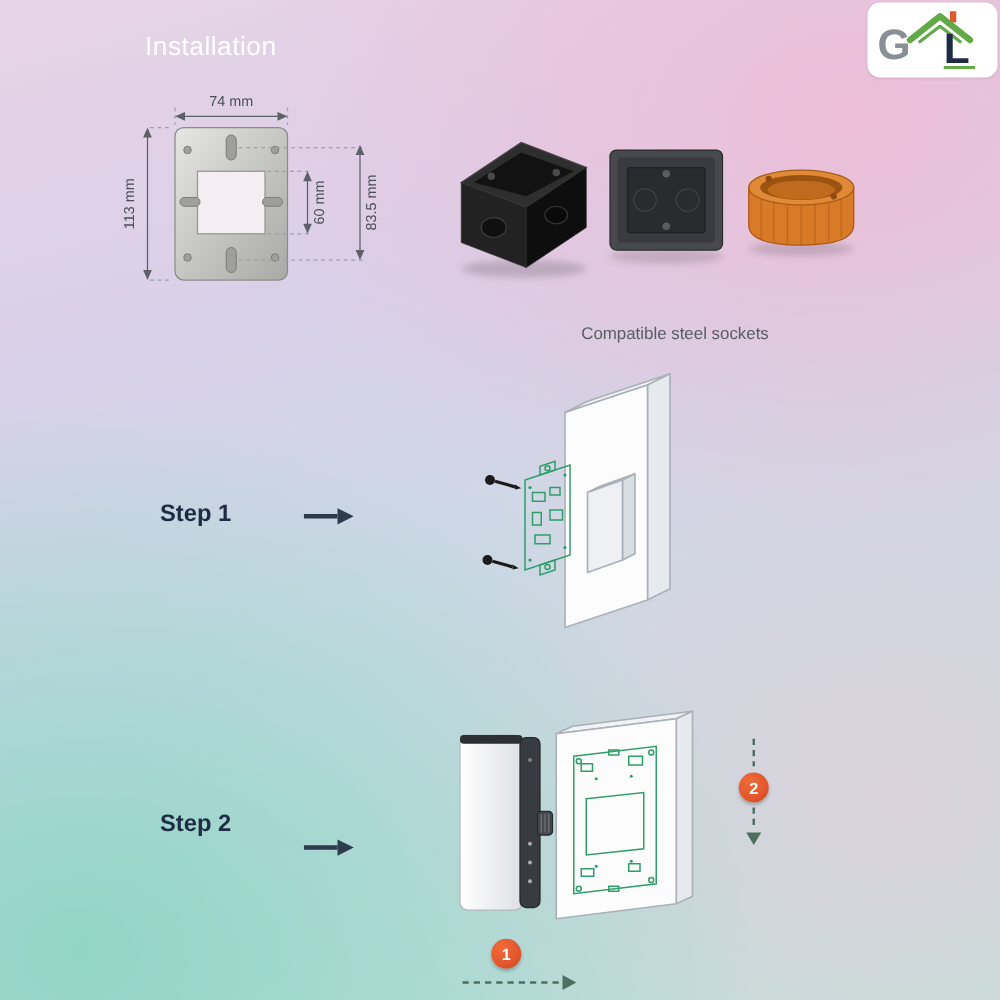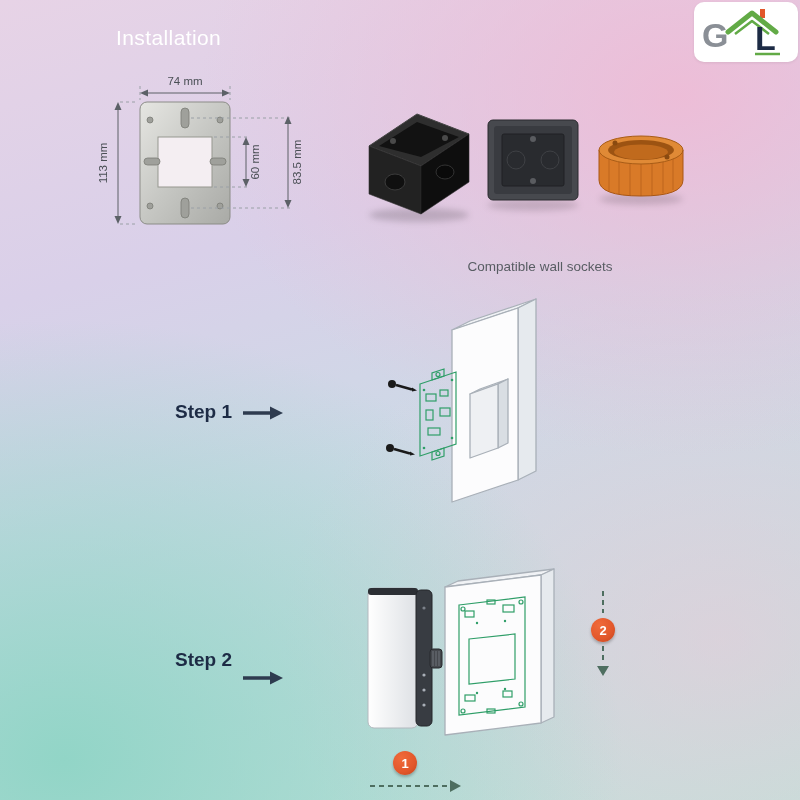--- a/index.html
+++ b/index.html
@@ -16,21 +16,21 @@
       radial-gradient(55% 45% at 90% 80%, rgba(236,200,216,.55) 0%, rgba(236,200,216,0) 100%),
       linear-gradient(165deg,#e7d3e6 0%,#d9d0e9 30%,#cdd9e6 55%,#bfe2da 100%);
   }
   .abs{position:absolute;}
   .page-title{position:absolute;left:103px;top:26px;font-size:21px;font-weight:400;
     letter-spacing:.4px;color:var(--title-text);margin-left:13px;}
   .logo-card{position:absolute;left:694px;top:2px;width:104px;height:60px;background:#fff;
     border-radius:10px;box-shadow:0 1px 3px rgba(0,0,0,.08);}
   .fig-caption{position:absolute;text-align:center;font-size:13.5px;line-height:1.5;
     color:var(--caption-text);font-weight:500;}
-  .step-label{position:absolute;font-size:19px;font-weight:700;color:var(--step-text);margin-left:47px;}
+  .step-label{position:absolute;font-size:19px;font-weight:700;color:var(--step-text);}
   .order-badge{position:absolute;width:24px;height:24px;border-radius:50%;
     background:radial-gradient(circle at 35% 30%, #f06a3a, var(--accent-orange) 60%, #c2441c);
     color:#fff;font-weight:700;font-size:13px;display:flex;align-items:center;justify-content:center;
     box-shadow:0 2px 3px rgba(0,0,0,.25);}
   text{font-family:"Liberation Sans",sans-serif;}
   .dim-line{stroke:#5c6167;stroke-width:1;fill:none;}
   .dim-ext{stroke:#9aa0a6;stroke-width:1;stroke-dasharray:3 3;fill:none;}
   .dim-arrow{fill:#5c6167;}
   .dim-label{font-size:11.5px;fill:var(--dim-text);}
   .slot{fill:#9fa09b;stroke:#7b7c76;stroke-width:.8;}
@@ -144,21 +144,21 @@
       <path d="M246,52 L246,82 Q246,98 288,98 Q330,98 330,82 L330,52 Z" fill="var(--socket-orange)" stroke="#a85614" stroke-width="1"></path>
       <path d="M256,54 V94 M266,56 V96 M277,57 V98 M288,57 V98 M299,57 V97 M310,56 V95 M320,54 V92" stroke="#a85614" stroke-width="1" opacity=".55" fill="none"></path>
       <ellipse cx="288" cy="52" rx="42" ry="14" fill="#e08a36" stroke="#a85c16"></ellipse>
       <ellipse cx="288" cy="52" rx="33" ry="10" fill="#9c5312"></ellipse>
       <ellipse cx="288" cy="54" rx="27" ry="7.5" fill="#c06a1d"></ellipse>
       <circle cx="262" cy="45" r="2.5" fill="#8a4a10"></circle>
       <circle cx="314" cy="59" r="2.5" fill="#8a4a10"></circle>
     </g>
   </svg>
 
-  <div class="fig-caption" style="left:420px;top:257px;width:240px">Compatible wall sockets</div>
+  <div class="fig-caption" style="left:420px;top:257px;width:240px">Compatible steel sockets</div>
 
   <div class="step-label" style="left:128px;top:401px">Step 1</div>
   <svg class="abs" style="left:243px;top:405px" width="40" height="16" viewBox="0 0 40 16">
     <line class="step-arrow-line" x1="0" y1="8" x2="27" y2="8"></line>
     <polygon class="step-arrow-head" points="27,1.5 40,8 27,14.5"></polygon>
   </svg>
 
   <svg class="abs" style="left:368px;top:298px" width="205" height="235" viewBox="0 0 205 235">
     <g>
       <polygon class="face-top outline" points="84,32 150,10 168,1 102,23"></polygon>

